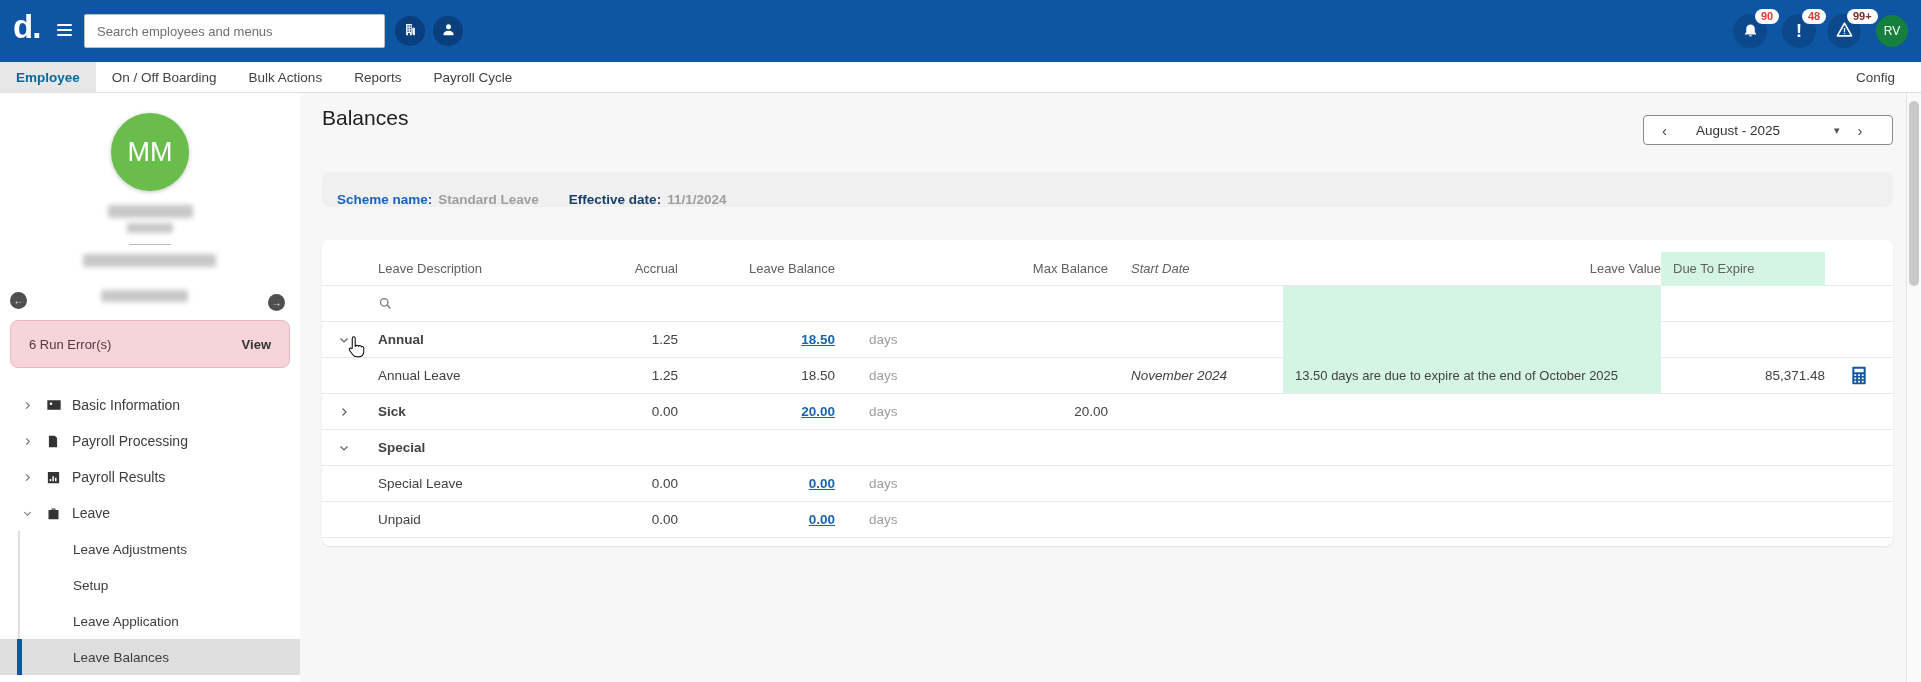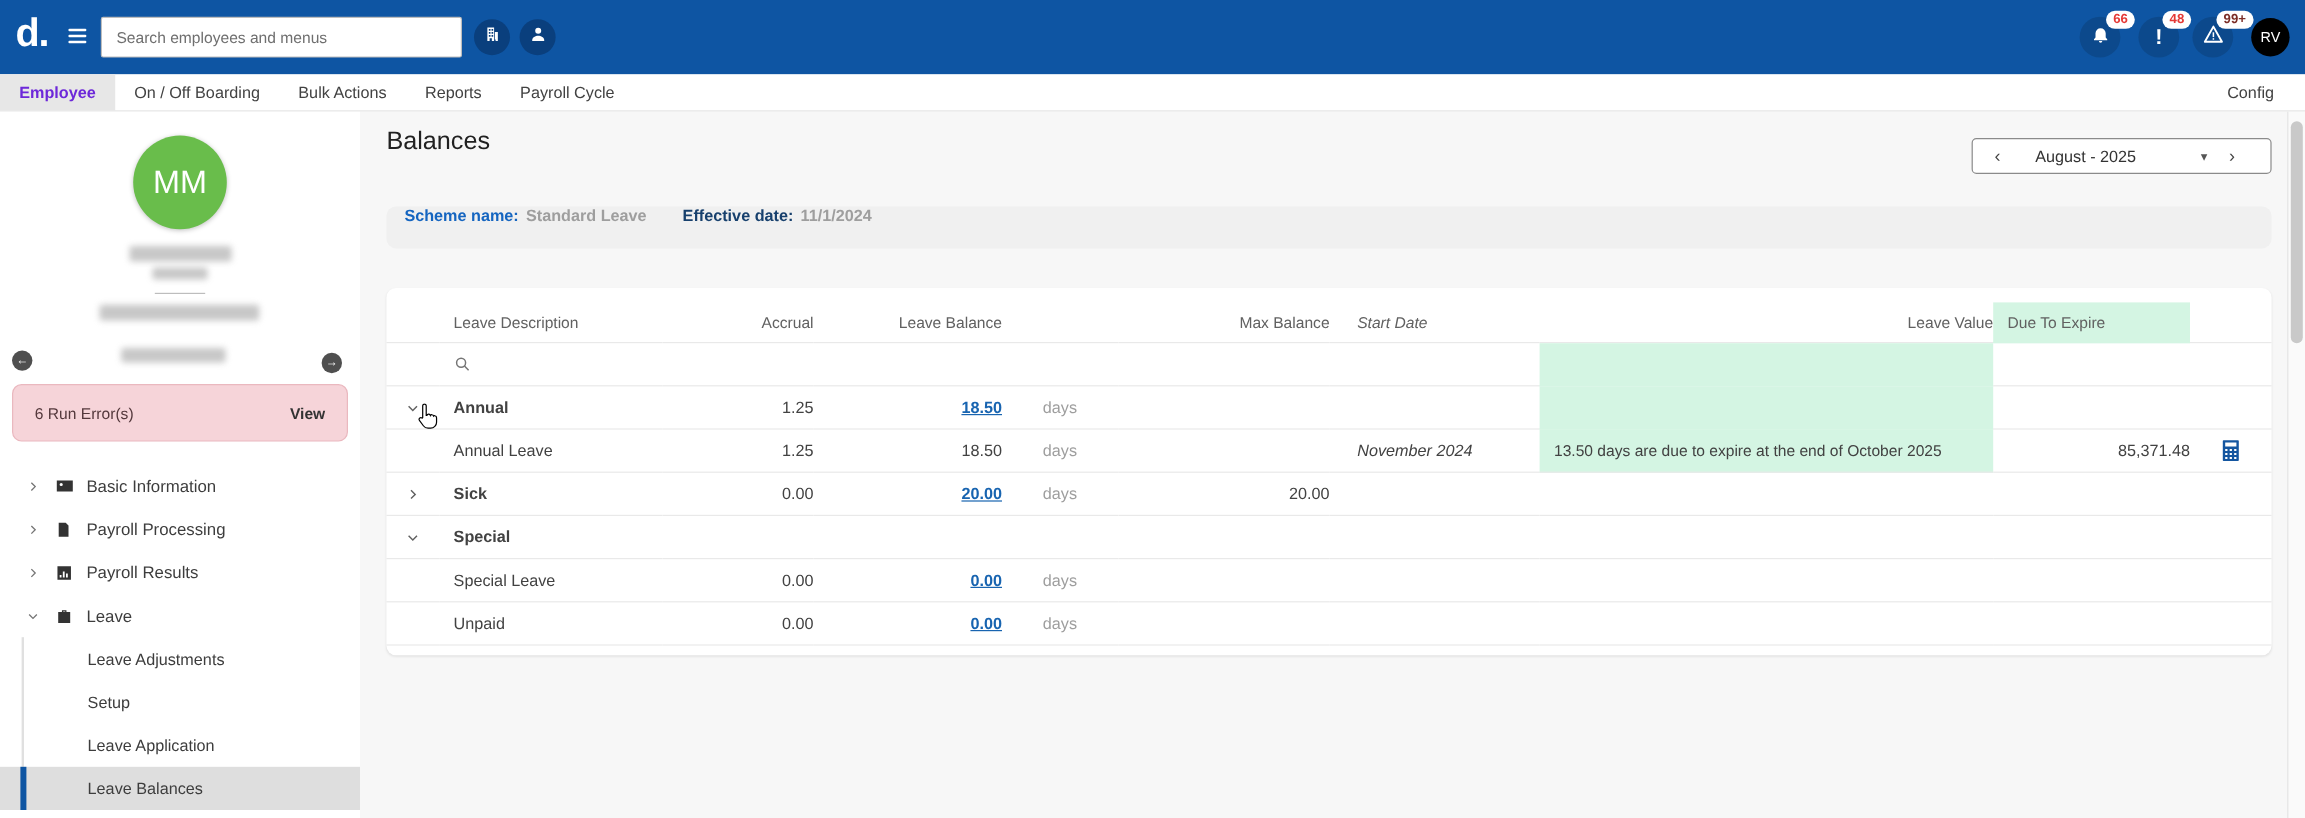--- a/index.html
+++ b/index.html
@@ -22,27 +22,27 @@
   .hbtn.person { left:433px; }
   .right-ic { position:absolute; top:14px; width:34px; height:34px; border-radius:50%;
     background:rgba(0,0,0,.14); display:flex; align-items:center; justify-content:center; }
   .ic-bell { left:1733px; } .ic-alert { left:1782px; } .ic-warn { left:1827px; }
   .badge { position:absolute; background:#fff; border-radius:9px; font-size:11px; font-weight:bold;
     padding:2px 6px; top:9px; line-height:1; }
   .badge.red { color:#e53935; }
   .badge.maroon { color:#7b2d26; }
   .b-bell { left:1755px; } .b-alert { left:1802px; } .b-warn { left:1847px; }
   .user-avatar { position:absolute; left:1876px; top:15px; width:32px; height:32px; border-radius:50%;
-    background:#000000; color:#fff; font-size:12px; display:flex; align-items:center; justify-content:center; }
+    background:#15803d; color:#fff; font-size:12px; display:flex; align-items:center; justify-content:center; }
   .excl { color:#fff; font-weight:bold; font-size:18px; }
   
   .ribbon { position:absolute; left:0; top:62px; width:1921px; height:31px; background:#fff;
     border-bottom:1px solid #e0e0e0; display:flex; }
   .tab { display:flex; align-items:center; padding:0 16px; font-size:13.5px; color:#424242; cursor:pointer; }
-  .tab.active { background:#e7e7e7; color:#6d28d9; font-weight:bold; }
+  .tab.active { background:#e7e7e7; color:#0369a1; font-weight:bold; }
   .config { position:absolute; right:26px; top:0; height:31px; display:flex; align-items:center;
     font-size:13.5px; color:#424242; cursor:pointer;text-align:center; }
   
   .sidebar { position:absolute; left:0; top:93px; width:300px; height:589px; background:#fff; }
   .profile-avatar { position:absolute; left:111px; top:20px; width:78px; height:78px; border-radius:50%;
     background:#69bd4b; color:#fff; font-size:27px; display:flex; align-items:center; justify-content:center;
     box-shadow:0 1px 4px rgba(0,0,0,.25); }
   .redact { position:absolute; background:#9a9a9a; opacity:.55; filter:blur(2.5px); border-radius:2px; }
   .r-name1 { left:108px; top:112px; width:85px; height:13px; }
   .r-name2 { left:127px; top:130px; width:46px; height:10px; }
@@ -69,21 +69,21 @@
   
   .main { position:absolute; left:300px; top:93px; width:1606px; height:589px; background:#f7f7f7; }
   .page-title { position:absolute; left:22px; top:13px; font-size:21px; font-weight:500; color:#212121; }
   .period { position:absolute; left:1343px; top:22px; width:250px; height:30px; background:#fff;
     border:1px solid #8a8a8a; border-radius:4px; display:flex; align-items:center; font-size:13.5px; color:#333; }
   .p-prev { margin-left:18px; cursor:pointer; font-size:15px; color:#444; }
   .p-label { margin-left:29px; width:110px; }
   .p-caret { margin-left:28px; cursor:pointer; font-size:11px; color:#555; }
   .p-next { margin-left:18px; cursor:pointer; font-size:15px; color:#444; }
   .scheme { position:absolute; left:22px; top:79px; width:1571px; height:35px; background:#f0f0f0;
-    border-radius:8px; display:flex; align-items:flex-start; font-size:13.5px; font-weight:bold; }
+    border-radius:8px; display:flex; align-items:flex-end; font-size:13.5px; font-weight:bold; }
   .scheme .lbl1 { margin-left:15px; color:#1565c0; }
   .scheme .val  { margin-left:6px; color:#9e9e9e; }
   .scheme .lbl2 { margin-left:30px; color:#17406d; }
   
   .card { position:absolute; left:22px; top:147px; width:1571px; background:#fff; border-radius:8px;
     box-shadow:0 1px 2px rgba(0,0,0,.08); padding:12px 0 8px 0; }
   .trow { display:grid; grid-template-columns:44px 186px 126px 157px 97px 176px 175px 378px 164px 68px; }
   .c { display:flex; align-items:center; border-bottom:1px solid #e9e9e9; font-size:13.5px; color:#424242; }
   .thead .c { height:34px; font-size:13px; color:#616161; }
   .tdata .c, .tsearch .c { height:36px; }
@@ -142,21 +142,21 @@
   </div>
   <div class="right-ic ic-warn">
     <span>
       <svg width="19" height="19" viewBox="0 0 24 24">
           <path d="M12 4L3 20h18L12 4z" fill="none" stroke="#fff" stroke-width="2" stroke-linejoin="round"></path>
           <rect x="11.2" y="10" width="1.6" height="5" fill="#fff"></rect>
           <rect x="11.2" y="16.2" width="1.6" height="1.6" fill="#fff"></rect>
         </svg>
     </span>
   </div>
-  <div class="badge red b-bell">66</div>
+  <div class="badge red b-bell">90</div>
   <div class="badge red b-alert">48</div>
   <div class="badge maroon b-warn">99+</div>
   <div class="user-avatar">RV</div>
 </div>
 
 <div class="ribbon">
   <div class="tab active">Employee</div>
   <div class="tab">On / Off Boarding</div>
   <div class="tab">Bulk Actions</div>
   <div class="tab">Reports</div>

